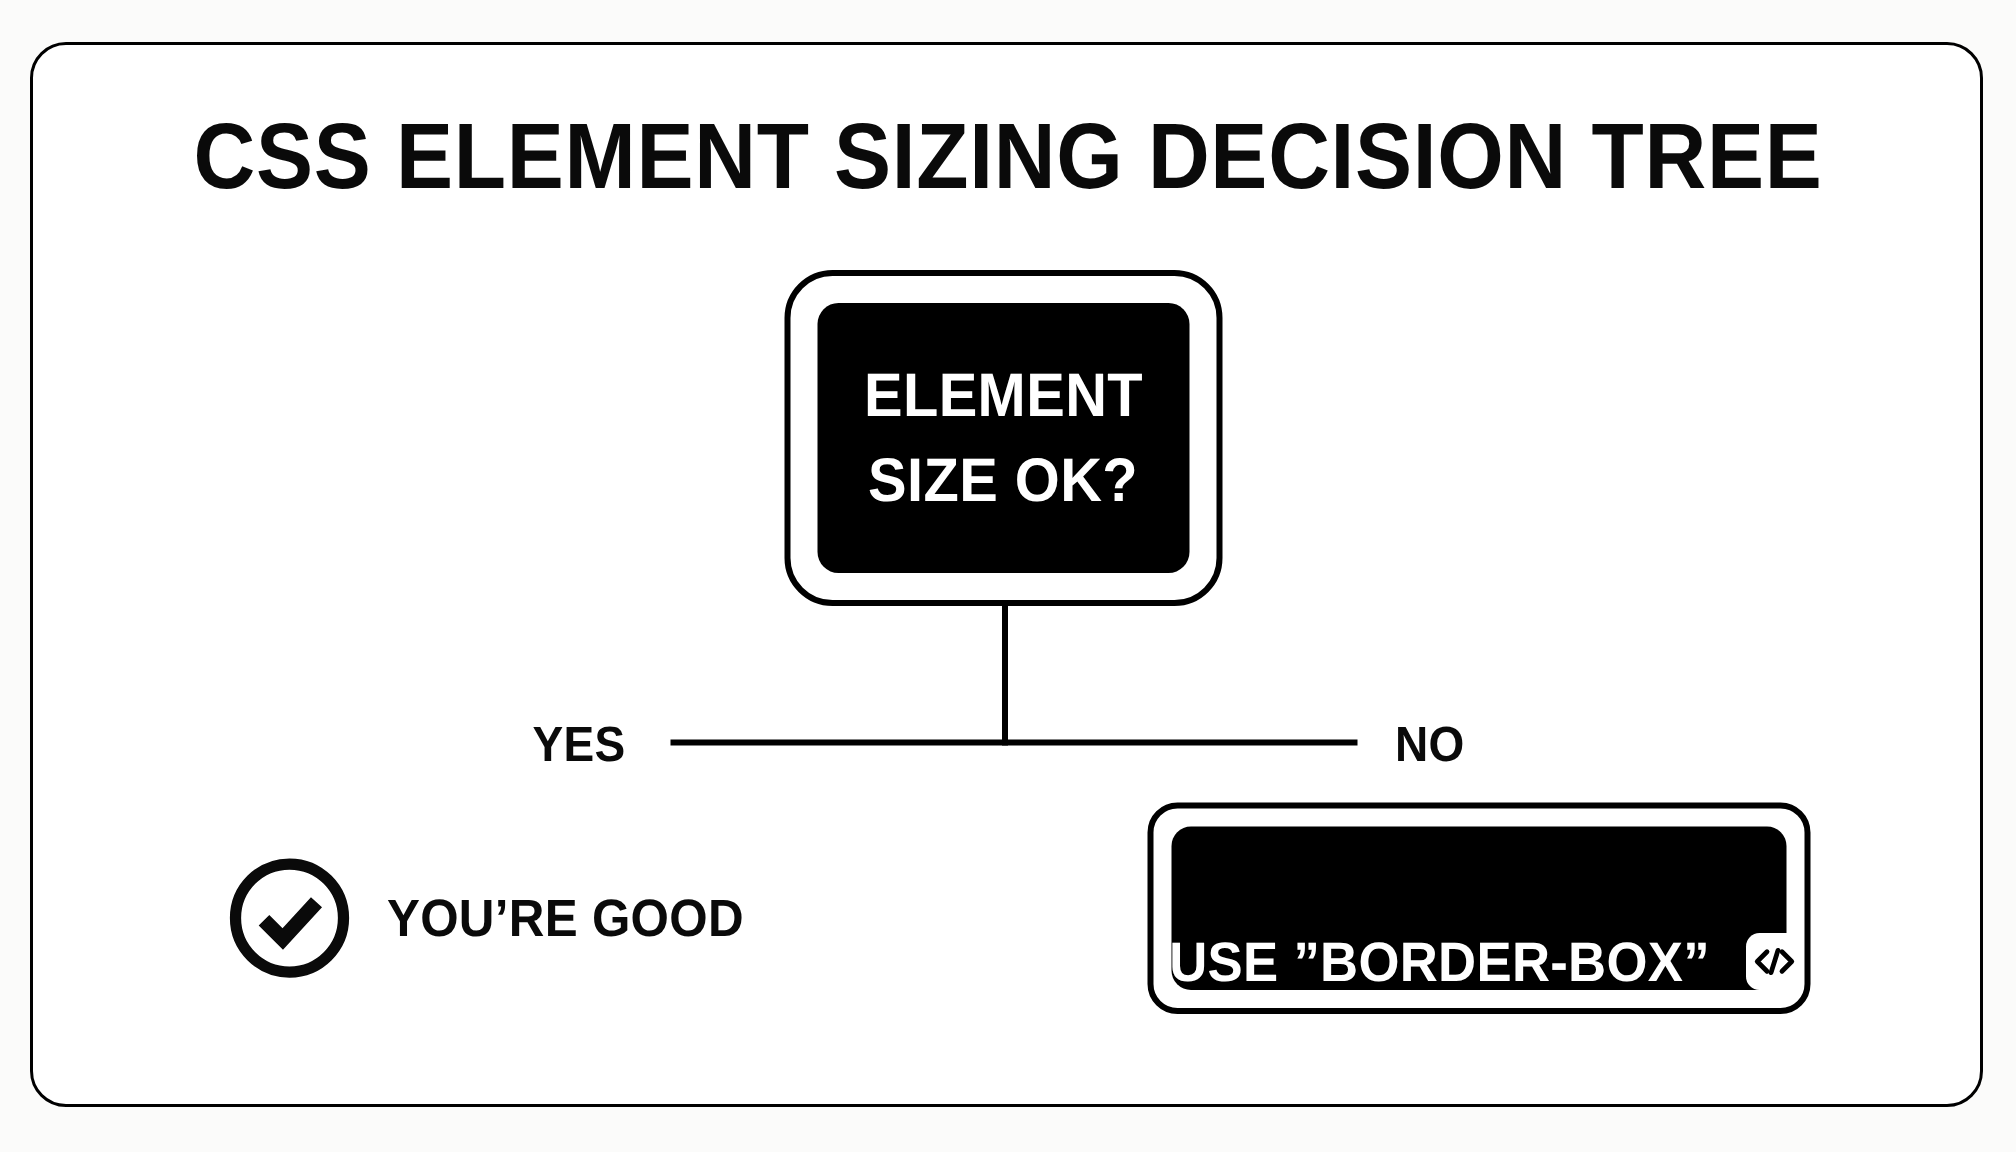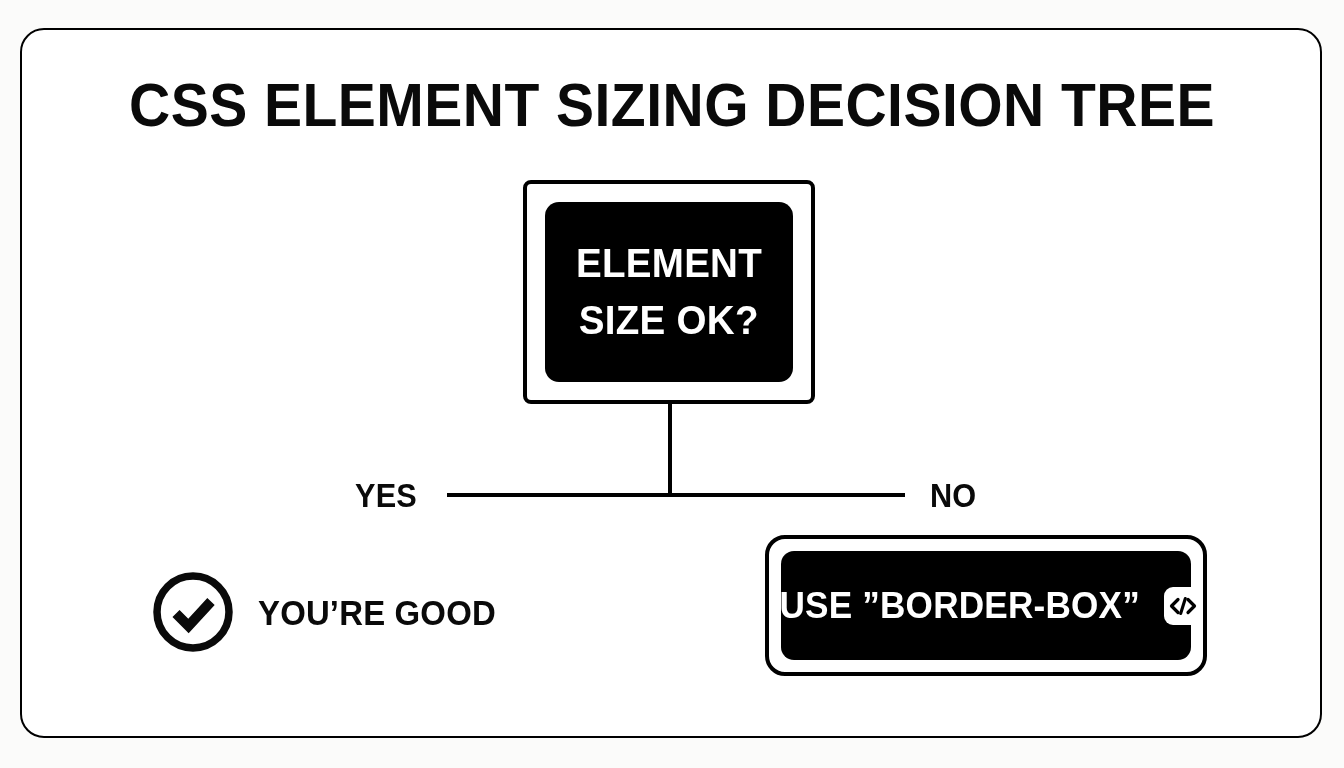--- a/index.html
+++ b/index.html
@@ -53,21 +53,21 @@
   
   .node-root {
     position: absolute;
     left: 523px;
     top: 180px;
     width: 292px;
     height: 224px;
     box-sizing: border-box;
     background: #ffffff;
     border: 4px solid #000000;
-    border-radius: 8px;
+    border-radius: 32px;
   }
   .node-root-inner {
     position: absolute;
     left: 18px;
     top: 18px;
     right: 18px;
     bottom: 18px;
     background: #000000;
     border-radius: 14px;
     display: flex;
@@ -166,21 +166,21 @@
   }
   .node-borderbox-inner {
     position: absolute;
     left: 12px;
     top: 12px;
     right: 12px;
     bottom: 12px;
     background: #000000;
     border-radius: 13px;
     display: flex;
-    align-items: center;
+    align-items: flex-end;
     justify-content: center;
   }
   .node-borderbox-label {
     color: #ffffff;
     font-size: 37px;
     line-height: 37px;
     font-weight: 700;
     letter-spacing: 0.2px;
     transform: scaleX(0.95);
     white-space: nowrap;

